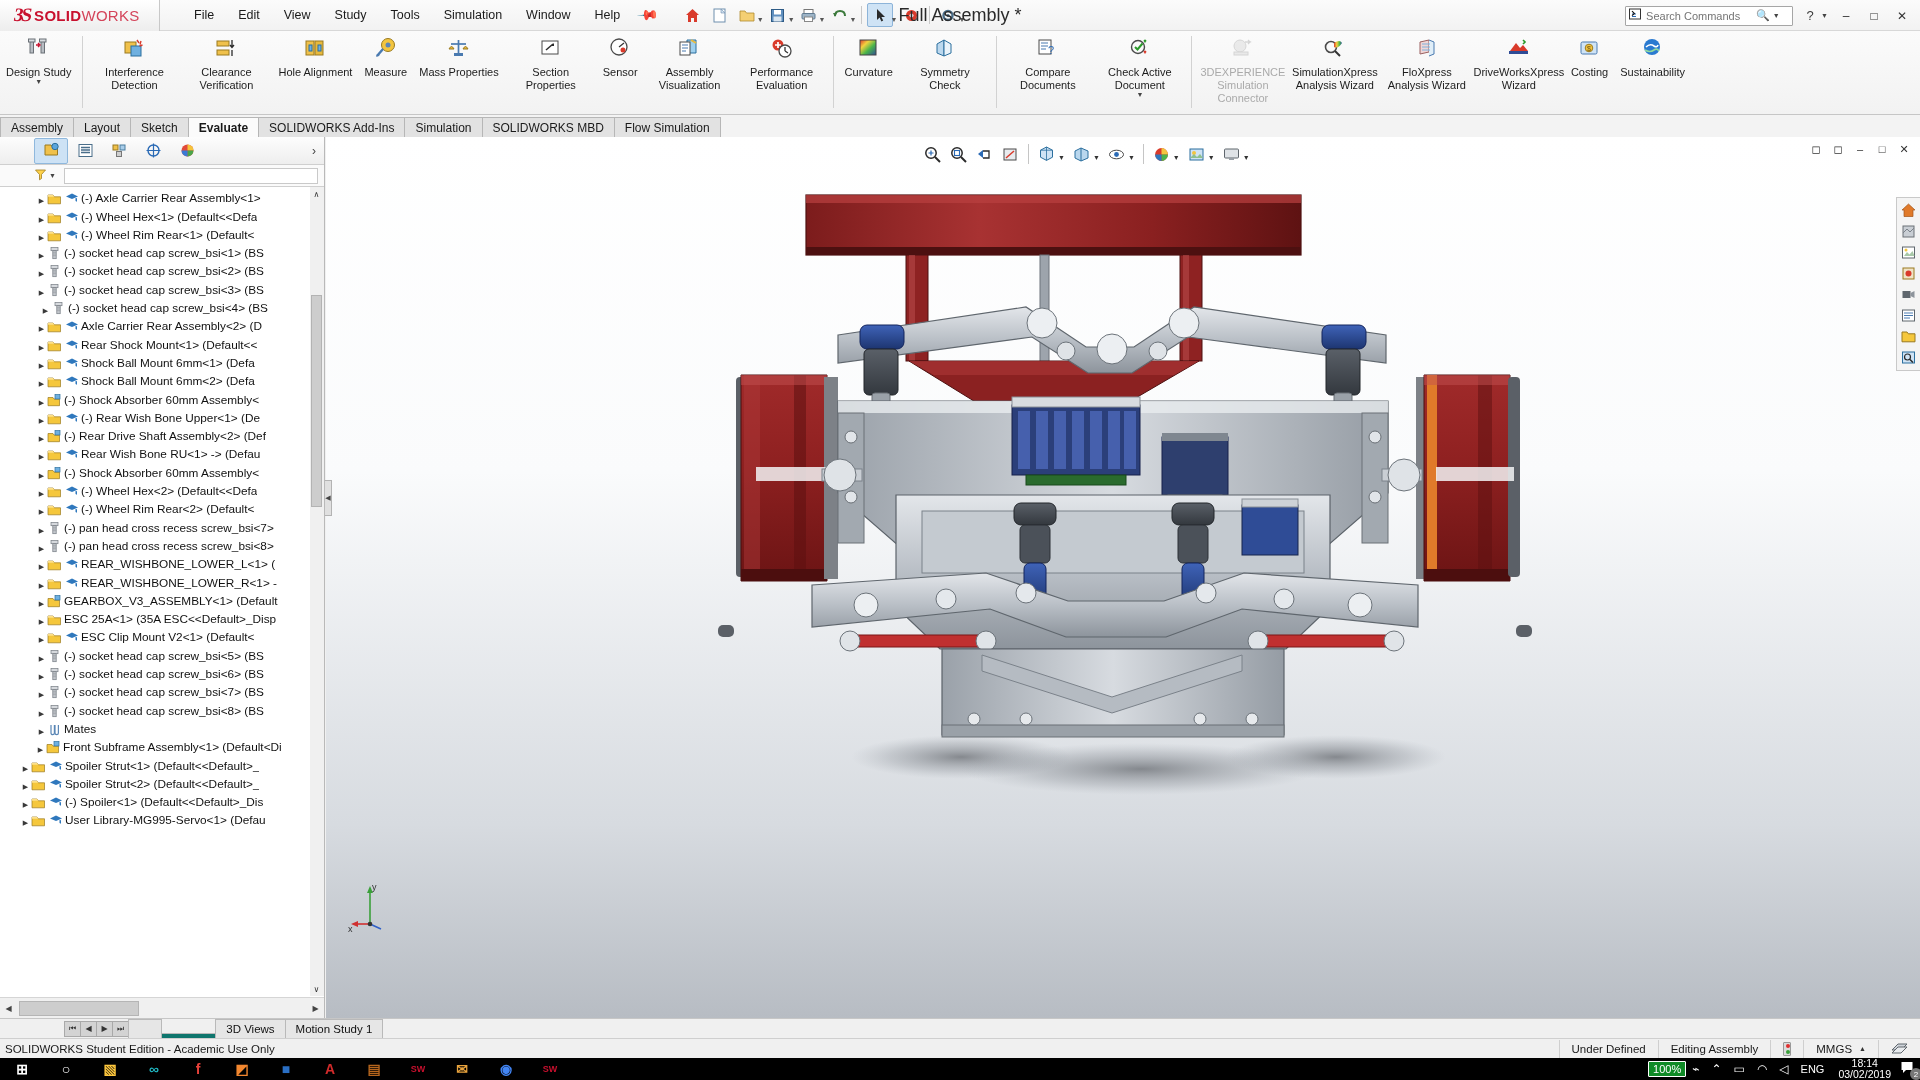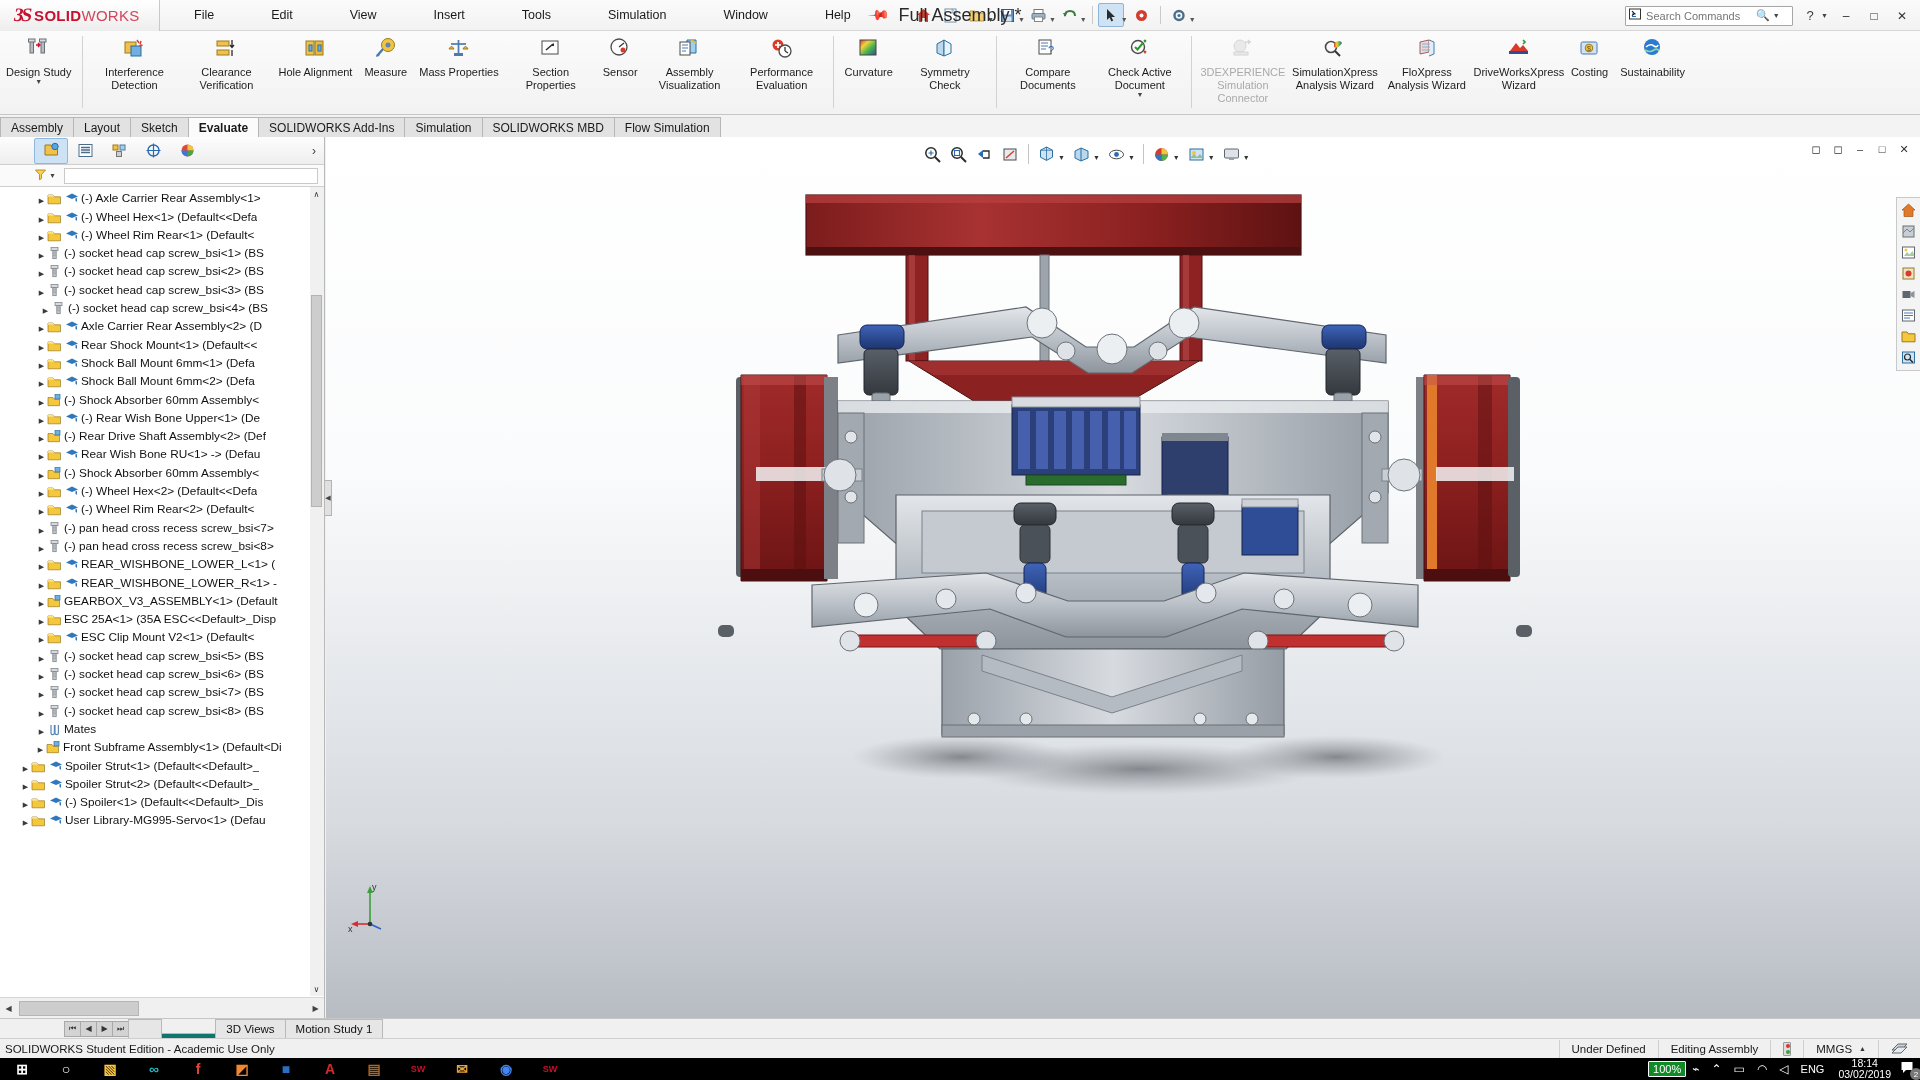--- a/index.html
+++ b/index.html
@@ -22,21 +22,21 @@
   }
   .sw-logo {
     width: 160px; height: 31px; display: flex; align-items: center;
     padding-left: 14px; border-right: 1px solid #c8c8c8;
     background: linear-gradient(to bottom,#ffffff,#ededed);
   }
   .sw-logo .mark { color: #c8102e; font-weight: bold; font-size: 19px; letter-spacing: -2px; font-family: "Liberation Serif", serif; transform: skewX(-10deg); }
   .sw-logo .nm1 { color: #c8102e; font-weight: bold; font-size: 15px; letter-spacing: 0.3px; margin-left: 4px; }
   .sw-logo .nm2 { color: #d4445a; font-weight: normal; font-size: 15px; letter-spacing: 0.3px; }
 
-  .menubar { display: flex; align-items: center; height: 31px; margin-left: 22px; gap: 33px; }
+  .menubar { display: flex; align-items: center; height: 31px; margin-left: 22px; }
   .menubar .mi {
     padding: 5px 12px; font-size: 12.5px; color: #1a1a1a; cursor: default;
   }
   .pin-icon { margin-left: 8px; color: #4a4a4a; font-size: 14px; transform: rotate(40deg); }
 
   .qat { display: flex; align-items: center; margin-left: 22px; gap: 1px; }
   .qat .qb {
     width: 26px; height: 24px; display: flex; align-items: center; justify-content: center;
     font-size: 14px; color: #3b3b3b; border-radius: 2px;
   }
@@ -218,21 +218,21 @@
     <div class="sw-logo">
       <span class="mark">3S</span>
       <span class="nm1">SOLID</span>
       <span class="nm2">WORKS</span>
     </div>
 
     <div class="menubar" id="menubar">
         <div class="mi">File</div>
         <div class="mi">Edit</div>
         <div class="mi">View</div>
-        <div class="mi">Insert</div>
+        <div class="mi">Study</div>
         <div class="mi">Tools</div>
         <div class="mi">Simulation</div>
         <div class="mi">Window</div>
         <div class="mi">Help</div>
       </div>
     <span class="pin-icon">📌</span>
 
     <div class="qat">
       <div class="qb">
         <svg width="17" height="17" viewBox="0 0 17 17">

